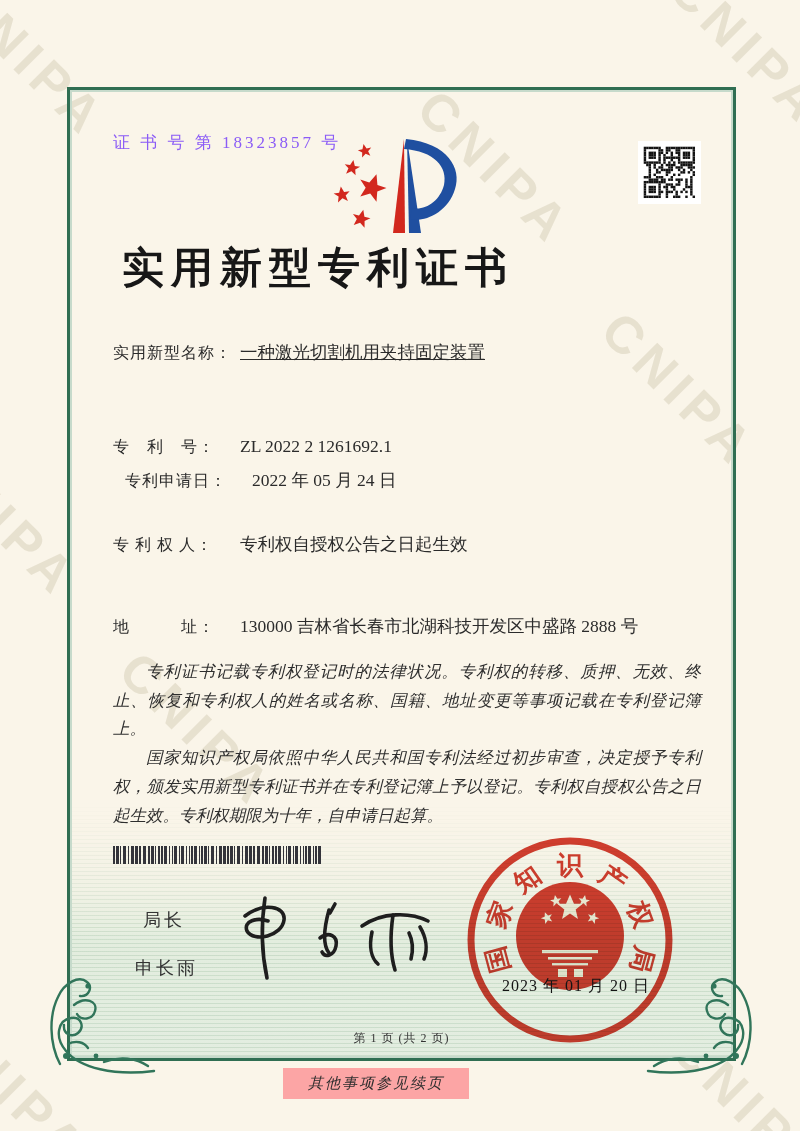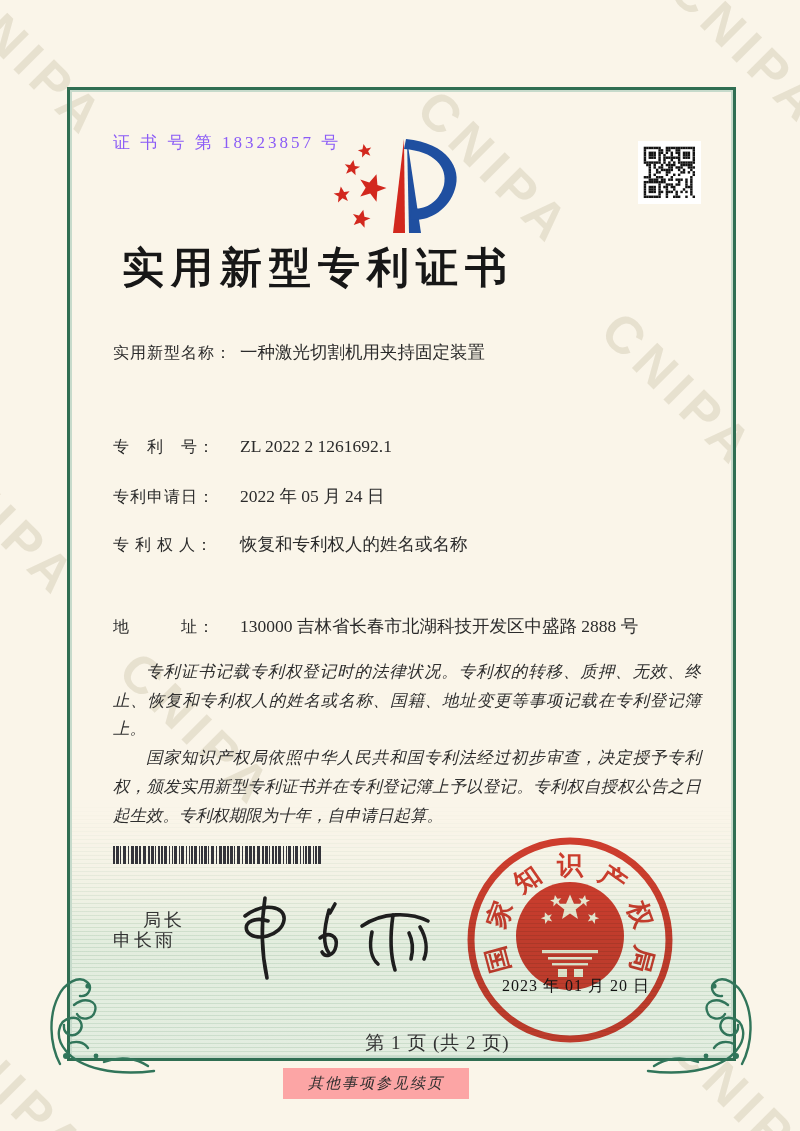--- a/index.html
+++ b/index.html
@@ -30,40 +30,40 @@
   
   .cert-no{position:absolute;left:113px;top:131px;font-size:17px;letter-spacing:3px;color:#8b5cf6;}
   .qr{position:absolute;left:638px;top:141px;width:63px;height:63px;background:#fff;padding:3px;box-sizing:border-box;}
   .logo{position:absolute;left:330px;top:131px;width:150px;height:108px;}
   .title{position:absolute;left:0;top:240px;width:636px;text-align:center;
          font-size:42px;font-weight:bold;letter-spacing:7px;color:#171717;}
 
   
   .row{position:absolute;left:113px;width:600px;font-size:17.5px;color:#2b2b2b;white-space:nowrap;}
   .row .lab{display:inline-block;width:127px;font-size:16px;letter-spacing:1px;vertical-align:baseline;}
-  .r1{top:340px;} .r2{top:388px;} .r3{top:436px;} .r4{top:484px;} .r5{top:532px;} .r6{top:614px;white-space:normal;} .r7{top:627px;}
+  .r1{top:340px;text-decoration:underline;} .r2{top:388px;} .r3{top:436px;} .r4{top:468px;margin-left:12px;} .r5{top:532px;} .r6{top:614px;white-space:normal;} .r7{top:627px;}
   .lab2{margin-left:42px;font-size:16px;letter-spacing:1px;}
 
   
   .legal{position:absolute;left:113px;top:658px;width:588px;font-size:16.5px;font-style:italic;
          color:#2e2e2e;line-height:1.74;text-align:justify;}
   .legal p{margin:0;text-indent:2em;}
 
   .barcode{position:absolute;left:113px;top:846px;width:210px;height:18px;}
 
   .officer{position:absolute;left:113px;font-family:"Liberation Sans",sans-serif;
            font-size:18px;letter-spacing:3px;color:#333;}
-  .officer.t{top:908px;margin-left:30px;} .officer.n{top:928px;}
+  .officer.t{top:908px;margin-left:30px;} .officer.n{top:956px;margin-left:22px;}
   .signature{position:absolute;left:232px;top:886px;width:210px;height:100px;}
 
   .seal{position:absolute;left:462px;top:834px;width:216px;height:212px;mix-blend-mode:multiply;opacity:.93;}
   .seal-date{position:absolute;left:486px;top:976px;width:180px;text-align:center;
              font-size:16px;letter-spacing:1px;color:#141414;z-index:5;}
 
-  .page-num{position:absolute;left:67px;top:1030px;width:669px;text-align:center;font-size:19px;color:#333;letter-spacing:1px;margin-left:36px;}
+  .page-num{position:absolute;left:67px;top:1030px;width:669px;text-align:center;font-size:12px;color:#333;letter-spacing:1px;}
   .cont-box{position:absolute;left:283px;top:1068px;width:186px;background:#fca5a5;
             text-align:center;padding:6px 0;font-size:15px;font-style:italic;color:#2e2e2e;letter-spacing:2px;}
 </style>
 </head>
 <body>
 
 <div class="page">
 
   <span class="wm wm1">CNIPA</span>
   <span class="wm wm2">CNIPA</span>
@@ -372,21 +372,21 @@
   <div class="row r1">
     <span class="lab">实用新型名称：</span><span>一种激光切割机用夹持固定装置</span>
   </div>
   <div class="row r3">
     <span class="lab">专　利　号：</span><span>ZL 2022 2 1261692.1</span>
   </div>
   <div class="row r4">
     <span class="lab">专利申请日：</span><span>2022 年 05 月 24 日</span>
   </div>
   <div class="row r5">
-    <span class="lab">专 利 权 人：</span><span>恢复和专利权人的姓名或名称</span>
+    <span class="lab">专 利 权 人：</span><span>专利权自授权公告之日起生效</span>
   </div>
   <div class="row r6">
     <span class="lab">地　　　址：</span><span>130000 吉林省长春市北湖科技开发区中盛路 2888 号</span>
   </div>
 
   <div class="legal">
     <p>专利证书记载专利权登记时的法律状况。专利权的转移、质押、无效、终止、恢复和专利权人的姓名或名称、国籍、地址变更等事项记载在专利登记簿上。</p>
     <p>国家知识产权局依照中华人民共和国专利法经过初步审查，决定授予专利权，颁发实用新型专利证书并在专利登记簿上予以登记。专利权自授权公告之日起生效。专利权期限为十年，自申请日起算。</p>
   </div>
 

